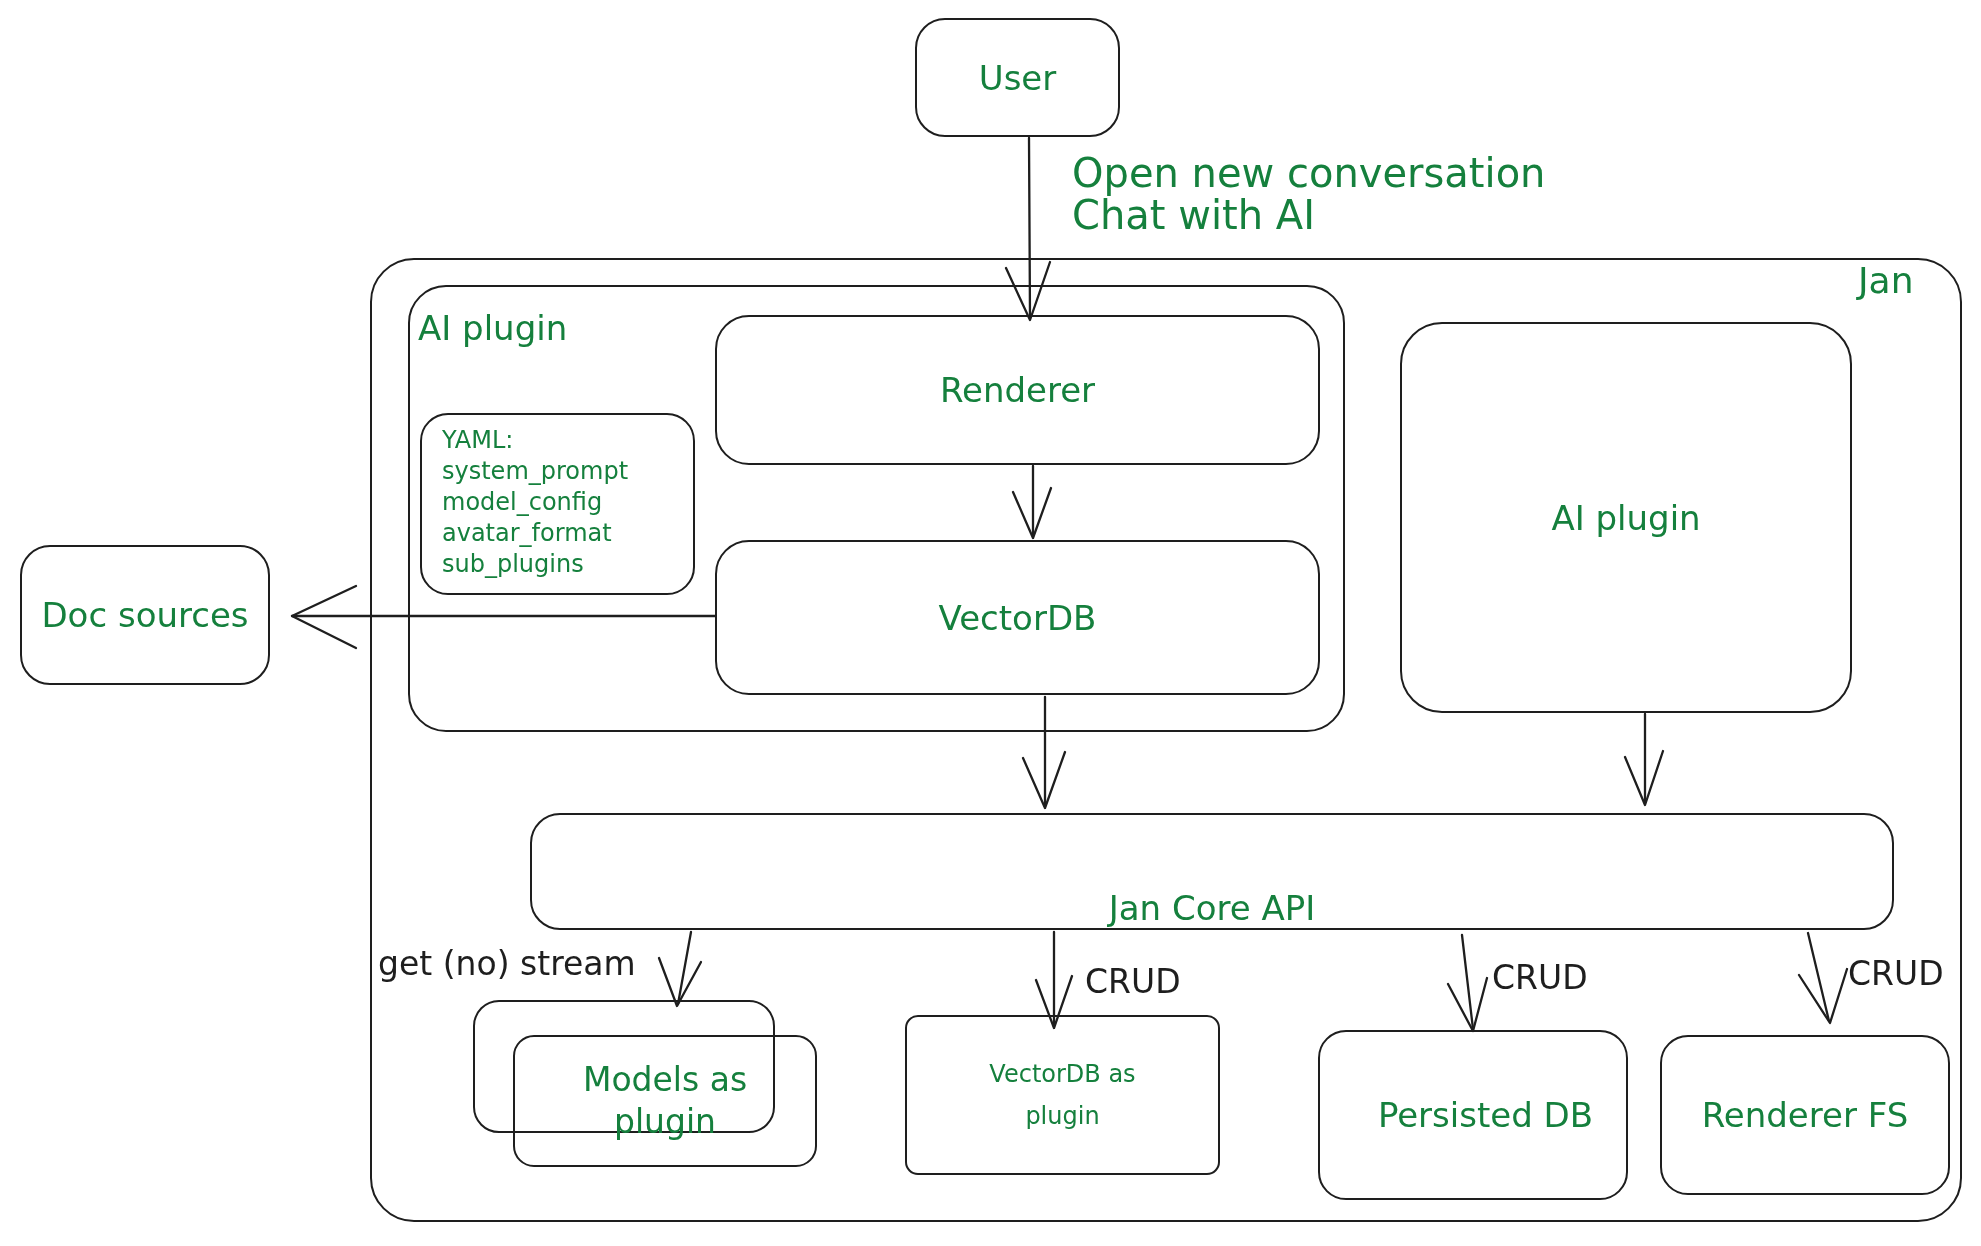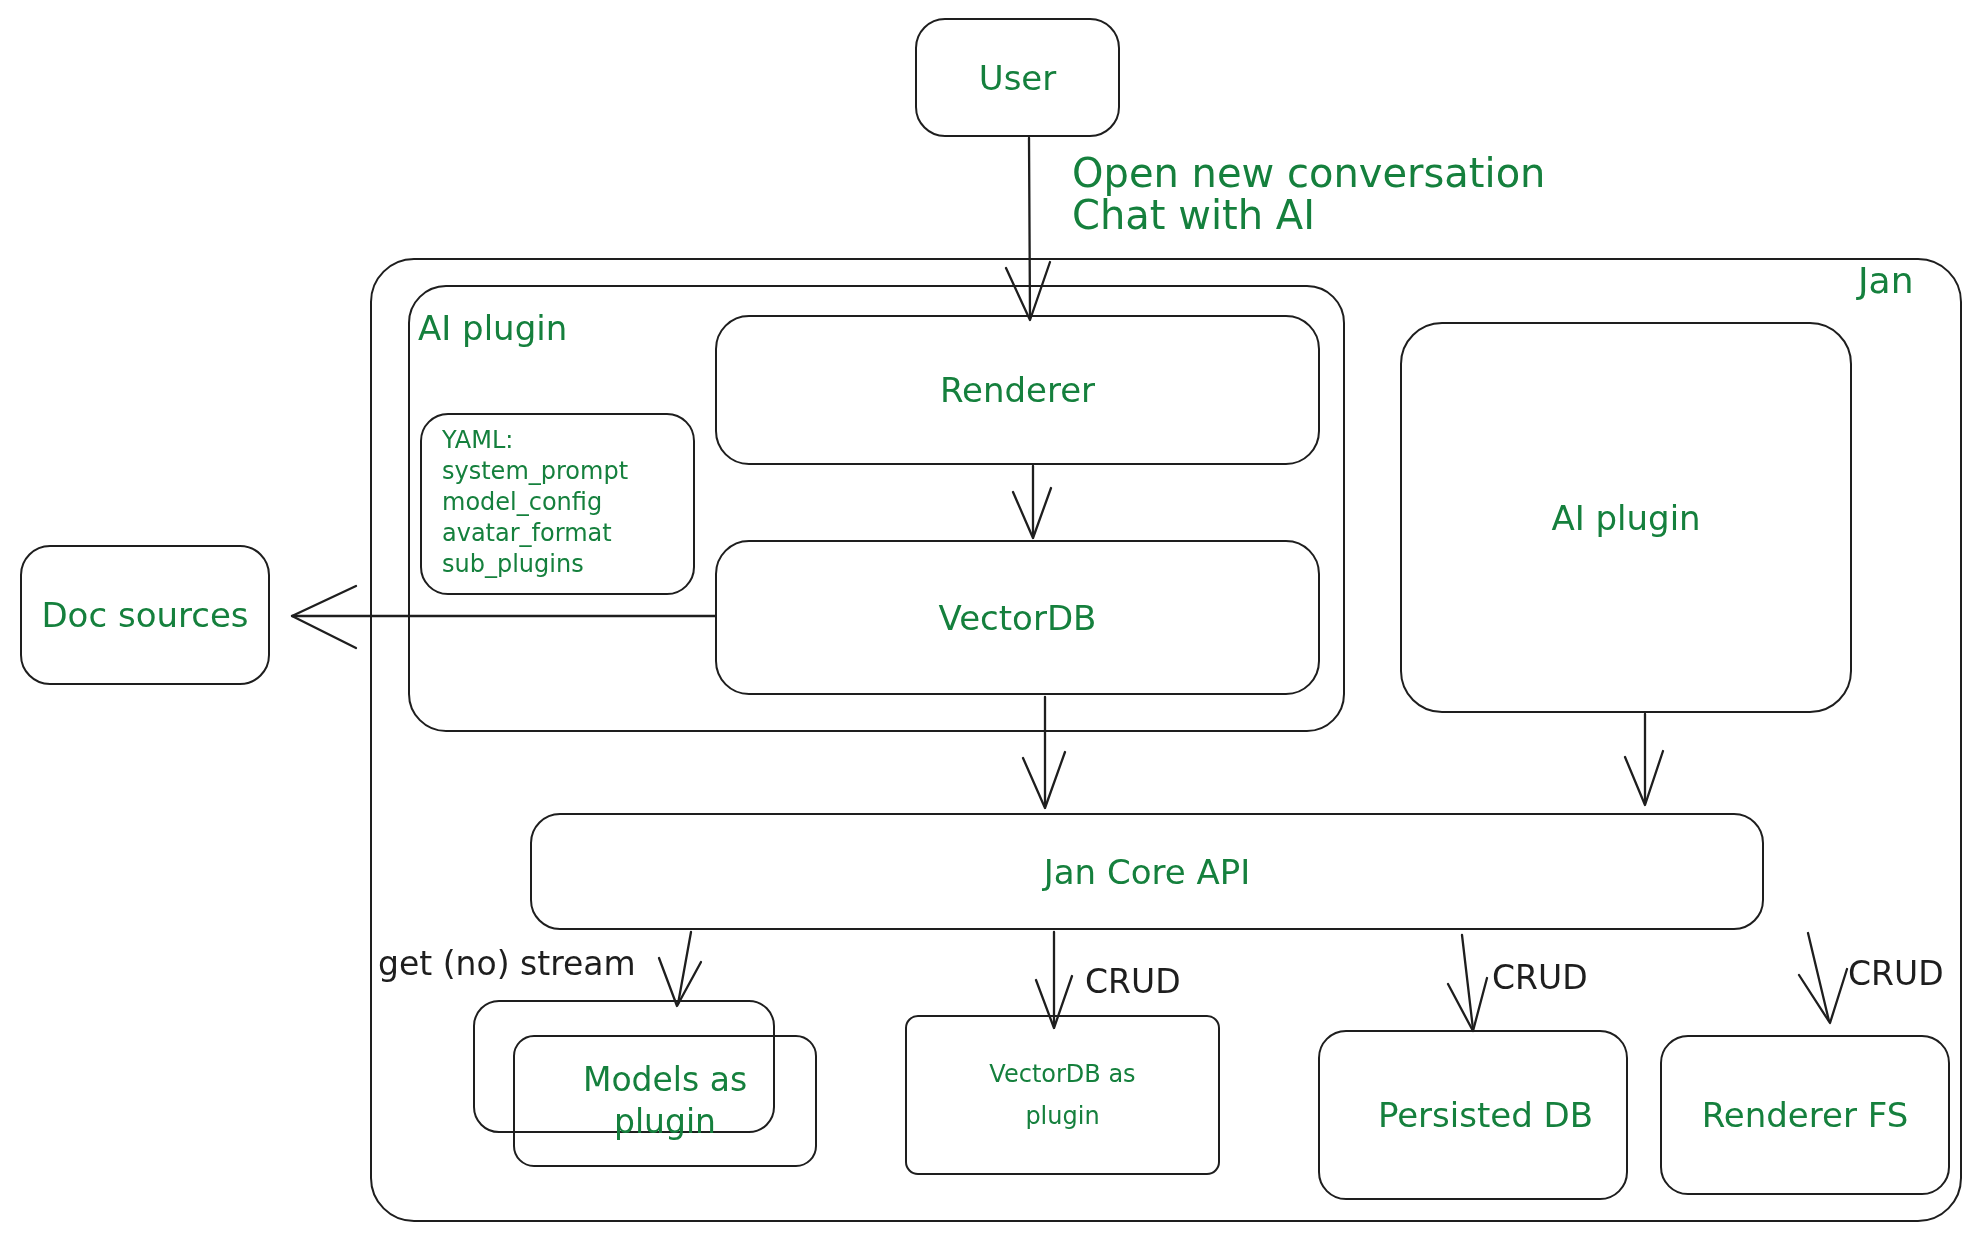--- a/index.html
+++ b/index.html
@@ -43,21 +43,21 @@
   #n-yaml { left: 420px; top: 413px; width: 275px; height: 182px; border-radius: 28px;
             font-size: 24px; line-height: 31px; justify-content: flex-start; align-items: flex-start;
             text-align: left; padding: 10px 0 0 20px; }
 
   #n-doc { left: 20px; top: 545px; width: 250px; height: 140px; border-radius: 30px; font-size: 34px; text-align: center; }
 
   
   #n-ai-right { left: 1400px; top: 322px; width: 452px; height: 391px; border-radius: 42px; font-size: 34px; }
 
   
-  #n-jca { left: 530px; top: 813px; width: 1234px; height: 117px; border-radius: 30px; font-size: 34px; }
+  #n-jca { left: 530px; top: 813px; width: 1364px; height: 117px; border-radius: 30px; font-size: 34px; align-items: flex-end; }
 
   
   #n-models-back  { left: 473px; top: 1000px; width: 302px; height: 133px; border-radius: 26px; background: transparent; }
   #n-models-front { left: 513px; top: 1035px; width: 304px; height: 132px; border-radius: 21px; font-size: 33px; line-height: 42px; background: transparent; }
   #n-vectordb { left: 905px;  top: 1015px; width: 315px; height: 160px; border-radius: 13px; font-size: 24px; line-height: 42px; }
   #n-pdb      { left: 1318px; top: 1030px; width: 310px; height: 170px; border-radius: 28px; font-size: 34px; padding-left: 25px; }
   #n-pfs      { left: 1660px; top: 1035px; width: 290px; height: 160px; border-radius: 28px; font-size: 34px; }
 
   
   .edge-label { position: absolute; font-size: 33px; }

